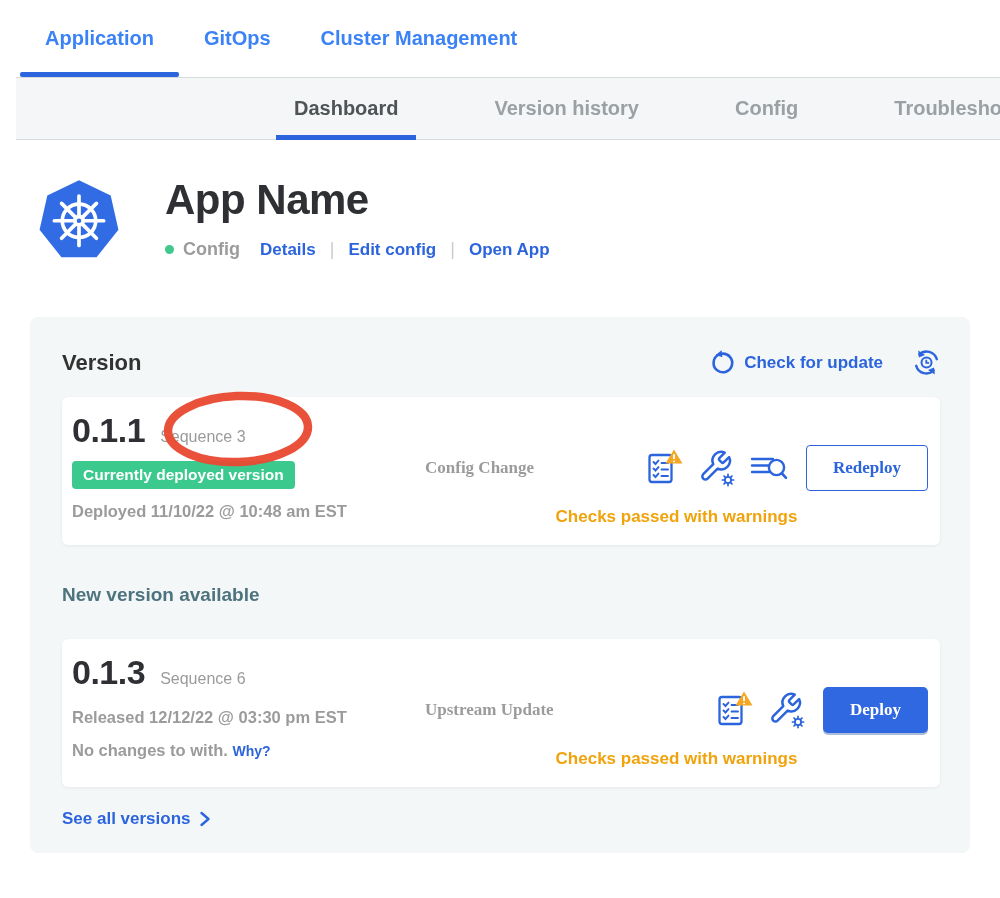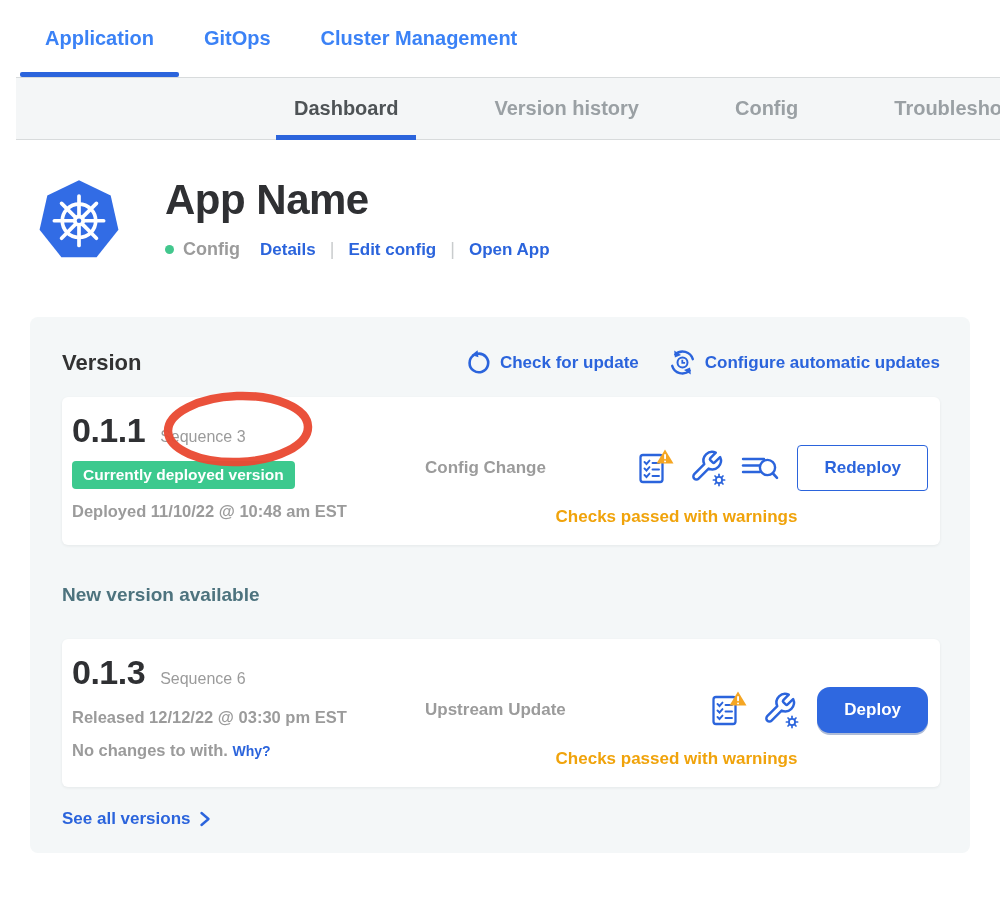--- a/index.html
+++ b/index.html
@@ -46,28 +46,28 @@
     box-shadow:0 1px 3px rgba(50,60,70,0.08); padding:14px 12px 18px 10px; margin-top:21px; }
   .card-left { width:353px; flex:none; }
   .ver-row { display:flex; align-items:baseline; }
   .ver-num { font-size:34px; font-weight:700; color:#2f3033; letter-spacing:-0.5px; }
   .ver-seq { font-size:16px; color:#9b9b9b; margin-left:15px; }
   .badge { display:inline-block; margin-top:11px; background:#3cc98e; color:#fff;
     font-size:15.5px; font-weight:700; padding:5px 11px; border-radius:4px; }
   .meta { margin-top:13px; font-size:16.5px; font-weight:700; color:#9b9b9b; }
   .no-changes { margin-top:14px; font-size:16.5px; font-weight:700; color:#9b9b9b; }
   .card-right { flex:1; display:flex; flex-direction:column; }
-  .row-top { display:flex; align-items:center; margin-top:34px; }
+  .row-top { display:flex; align-items:center; margin-top:34px;font-family:Liberation Serif, serif; }
   .change-type { font-size:17px; font-weight:700; color:#9b9b9b; }
   .icon-group { margin-left:auto; display:flex; align-items:center; gap:13px; margin-right:17px; }
   .icon-btn { cursor:pointer; display:flex; }
   .checks-text { margin-top:16px; text-align:center; font-size:17px; font-weight:700; color:#f0a30b; }
   .btn-outline { background:#fff; border:1.5px solid #2b64dc; color:#2b64dc; border-radius:4px;
     font-family:inherit; font-size:17px; font-weight:700; padding:12px 26px; cursor:pointer; }
-  .btn-solid { background:#2f68e0; border:none; color:#fff; border-radius:13px;
+  .btn-solid { background:#2f68e0; border:none; color:#fff; border-radius:5px;
     font-family:inherit; font-size:17px; font-weight:700; padding:13px 27px; cursor:pointer;
     box-shadow:0 2px 0 rgba(26,62,140,0.35); }
   .new-ver-head { margin-top:39px; font-size:19px; font-weight:700; color:#4d737e; }
   .card2 { margin-top:33px; }
   .see-all { display:flex; align-items:center; gap:8px; margin-top:22px;
     font-size:17px; font-weight:700; color:#2b64dc; cursor:pointer; width:max-content; }
 
   .annot-ellipse { position:absolute; left:100px; top:-9px; width:152px; height:82px;
     pointer-events:none; z-index:3; }
 </style>
@@ -138,21 +138,20 @@
         <span style="display:flex;">
           <svg width="27" height="27" viewBox="0 0 27 27">
             <path d="M23.8 10.2 A 10.6 10.6 0 0 0 6.3 5.5" fill="none" stroke="#2b64dc" stroke-width="2.4" stroke-linecap="round"></path>
             <polygon points="5.2,1.6 5.9,8.5 12,6" fill="#2b64dc"></polygon>
             <path d="M3.2 16.8 A 10.6 10.6 0 0 0 20.7 21.5" fill="none" stroke="#2b64dc" stroke-width="2.4" stroke-linecap="round"></path>
             <polygon points="21.8,25.4 21.1,18.5 15,21" fill="#2b64dc"></polygon>
             <circle cx="13.5" cy="13.5" r="5" fill="none" stroke="#2b64dc" stroke-width="2"></circle>
             <path d="M13.3 10.8 v3 h2.8" fill="none" stroke="#2b64dc" stroke-width="1.8"></path>
           </svg>
         </span>
-        <span>Configure automatic updates</span>
       </div>
     </div>
   </div>
 
   <div class="card">
     <svg class="annot-ellipse" viewBox="0 0 152 82">
       <ellipse cx="76" cy="41" rx="70" ry="33" fill="none" stroke="#e94a33" stroke-width="8.5" transform="rotate(-2 76 41)" opacity="0.96"></ellipse>
     </svg>
     <div class="card-left">
       <div class="ver-row">

